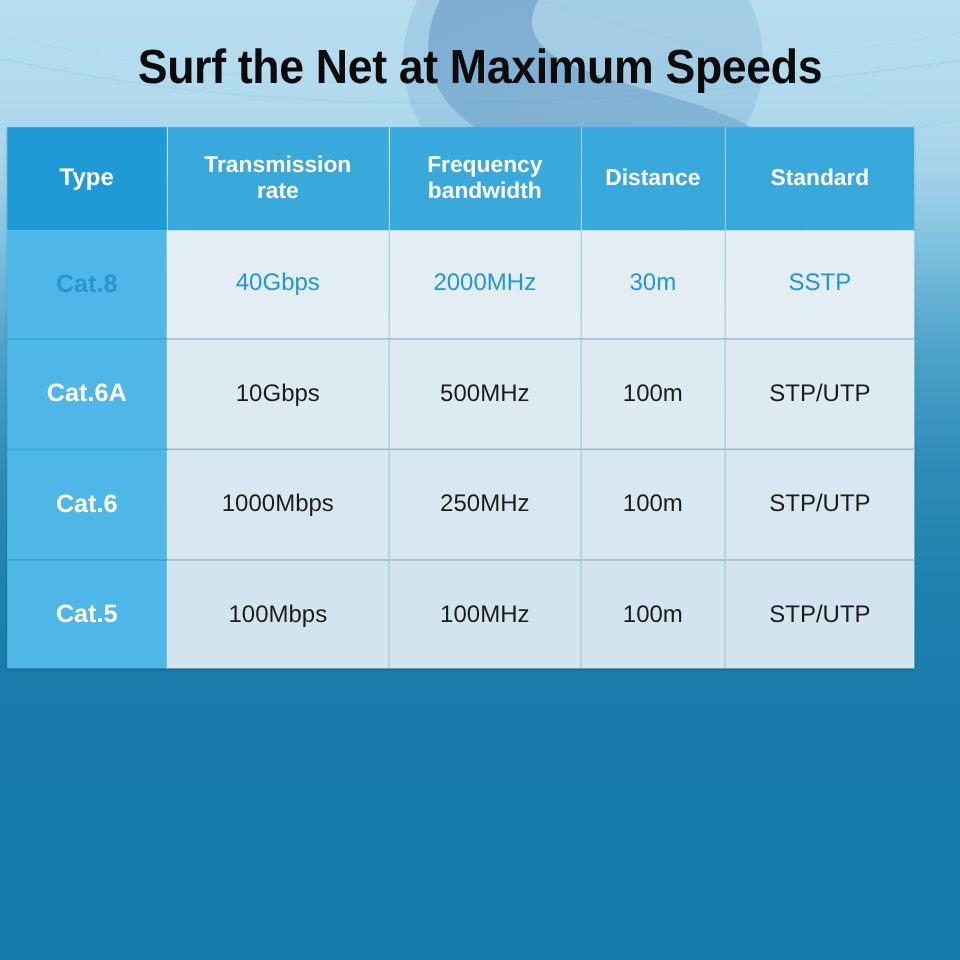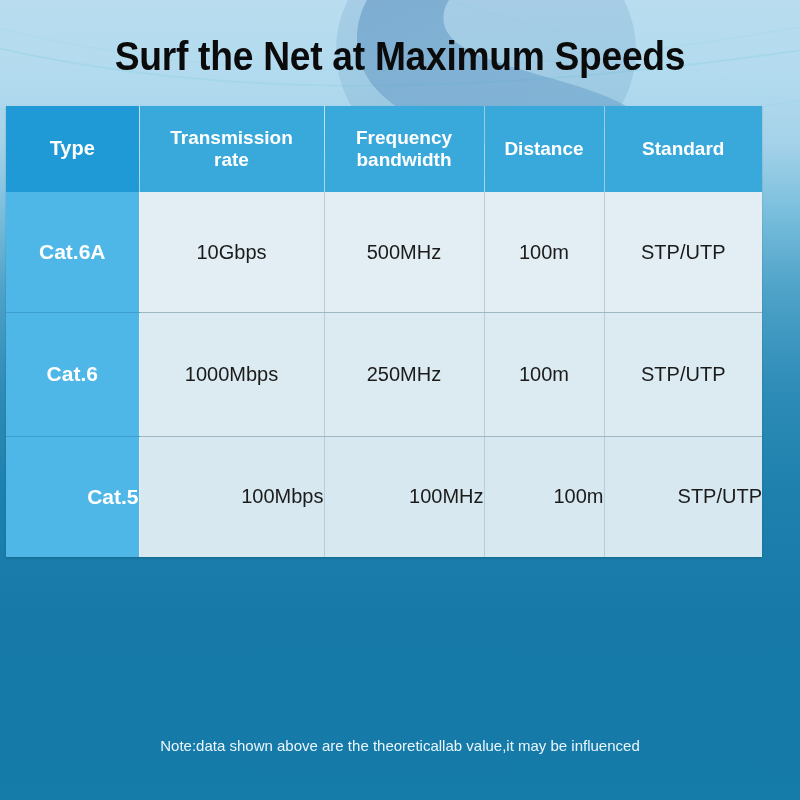--- a/index.html
+++ b/index.html
@@ -86,21 +86,21 @@
 
   tbody td {
     text-align:center;
     vertical-align:middle;
     font-size:20px;
     color:#1b1b1b;
     border-right:1px solid #b7cdd8;
     border-bottom:1px solid #9fb8c4;
   }
   tbody td:last-child { border-right:none; }
-  tbody tr:last-child td { border-bottom:none;text-align:right; }
+  tbody tr:last-child td { border-bottom:none; }
 
   tbody td.type-cell {
     color:#ffffff;
     font-weight:bold;
     font-size:21px;
     border-right:1px solid rgba(255,255,255,0.30);
     border-bottom:1px solid #3f9fd0;
   }
 
   
@@ -180,20 +180,27 @@
           </th>
           <th>
             <span>Distance</span>
           </th>
           <th>
             <span>Standard</span>
           </th>
         </tr>
       </thead>
       <tbody>
+          <tr class="row-highlight">
+            <td class="type-cell">Cat.8</td>
+            <td>40Gbps</td>
+            <td>2000MHz</td>
+            <td>30m</td>
+            <td>SSTP</td>
+          </tr>
           <tr>
             <td class="type-cell">Cat.6A</td>
             <td>10Gbps</td>
             <td>500MHz</td>
             <td>100m</td>
             <td>STP/UTP</td>
           </tr>
           <tr>
             <td class="type-cell">Cat.6</td>
             <td>1000Mbps</td>
@@ -206,16 +213,15 @@
             <td>100Mbps</td>
             <td>100MHz</td>
             <td>100m</td>
             <td>STP/UTP</td>
           </tr>
         </tbody>
     </table>
   </div>
 
   <div class="note">
-    <div>Note:data shown above are the theoreticallab value,it may be influenced</div>
   </div>
 
 </div>
 
 </body></html>

